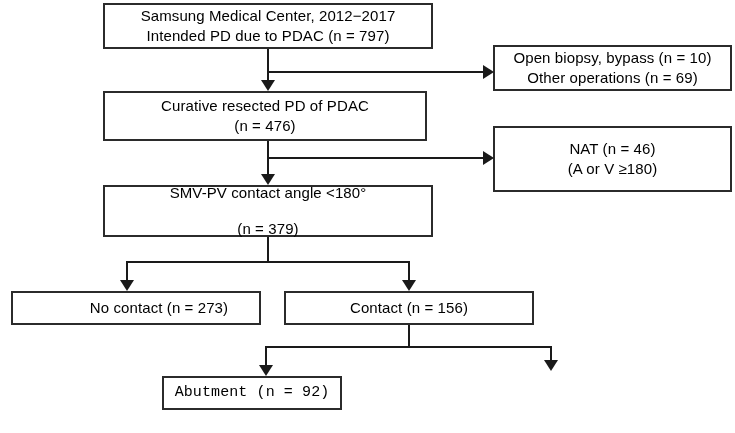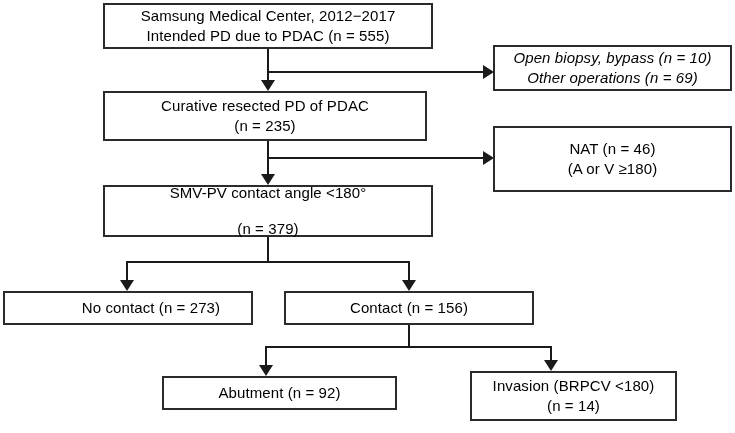--- a/index.html
+++ b/index.html
@@ -57,27 +57,27 @@
     position: absolute;
     width: 0;
     height: 0;
     border-top: 7px solid transparent;
     border-bottom: 7px solid transparent;
     border-left: 11px solid #1a1a1a;
   }
 
   
   #node-enrolled      { left: 103px; top: 3px;   width: 330px; height: 46px; }
-  #node-excluded-ops  { left: 493px; top: 45px;  width: 239px; height: 46px; font-style: italic; }
+  #node-excluded-ops  { left: 493px; top: 45px;  width: 239px; height: 46px; }
   #node-curative      { left: 103px; top: 91px;  width: 324px; height: 50px; }
   #node-excluded-nat  { left: 493px; top: 126px; width: 239px; height: 66px; }
   #node-smvpv         { left: 103px; top: 185px; width: 330px; height: 52px; gap: 16px; }
-  #node-no-contact    { left: 3px;   top: 291px; width: 250px; height: 34px; padding-left: 46px; }
+  #node-no-contact    { left: 11px;   top: 291px; width: 250px; height: 34px; padding-left: 46px; }
   #node-contact       { left: 284px; top: 291px; width: 250px; height: 34px; }
-  #node-abutment      { left: 162px; top: 376px; width: 235px; height: 34px; }
+  #node-abutment      { left: 162px; top: 376px; width: 180px; height: 34px; font-family: Liberation Mono, monospace; }
   #node-invasion      { left: 470px; top: 371px; width: 207px; height: 50px; }
 
   
   
   #stem-enrolled      { left: 267px; top: 49px;  height: 31px; }
   #arrow-to-curative  { left: 261px; top: 80px; }
   #branch-ops-h       { left: 267px; top: 71px;  width: 219px; }
   #arrow-to-ops       { left: 483px; top: 65px; }
 
   
@@ -102,31 +102,31 @@
   #drop-invasion      { left: 550px; top: 346px; height: 14px; }
   #arrow-invasion     { left: 544px; top: 360px; }
 </style>
 </head>
 <body>
 
 <div id="flowchart-root">
 
   <div class="node" id="node-enrolled">
     <span class="line">Samsung Medical Center, 2012−2017</span>
-    <span class="line">Intended PD due to PDAC (n = 555)</span>
+    <span class="line">Intended PD due to PDAC (n = 797)</span>
   </div>
 
   <div class="node" id="node-excluded-ops">
     <span class="line">Open biopsy, bypass (n = 10)</span>
     <span class="line">Other operations (n = 69)</span>
   </div>
 
   <div class="node" id="node-curative">
     <span class="line">Curative resected PD of PDAC</span>
-    <span class="line">(n = 235)</span>
+    <span class="line">(n = 476)</span>
   </div>
 
   <div class="node" id="node-excluded-nat">
     <span class="line">NAT (n = 46)</span>
     <span class="line">(A or V ≥180)</span>
   </div>
 
   <div class="node" id="node-smvpv">
     <span class="line">SMV-PV contact angle &lt;180°</span>
     <span class="line">(n = 379)</span>
@@ -137,24 +137,20 @@
   </div>
 
   <div class="node" id="node-contact">
     <span class="line">Contact (n = 156)</span>
   </div>
 
   <div class="node" id="node-abutment">
     <span class="line">Abutment (n = 92)</span>
   </div>
 
-  <div class="node" id="node-invasion">
-    <span class="line">Invasion (BRPCV &lt;180)</span>
-    <span class="line">(n = 14)</span>
-  </div>
 
   <div class="vline" id="stem-enrolled"></div>
   <div class="arrow-down" id="arrow-to-curative"></div>
   <div class="hline" id="branch-ops-h"></div>
   <div class="arrow-right" id="arrow-to-ops"></div>
 
   <div class="vline" id="stem-curative"></div>
   <div class="arrow-down" id="arrow-to-smvpv"></div>
   <div class="hline" id="branch-nat-h"></div>
   <div class="arrow-right" id="arrow-to-nat"></div>

